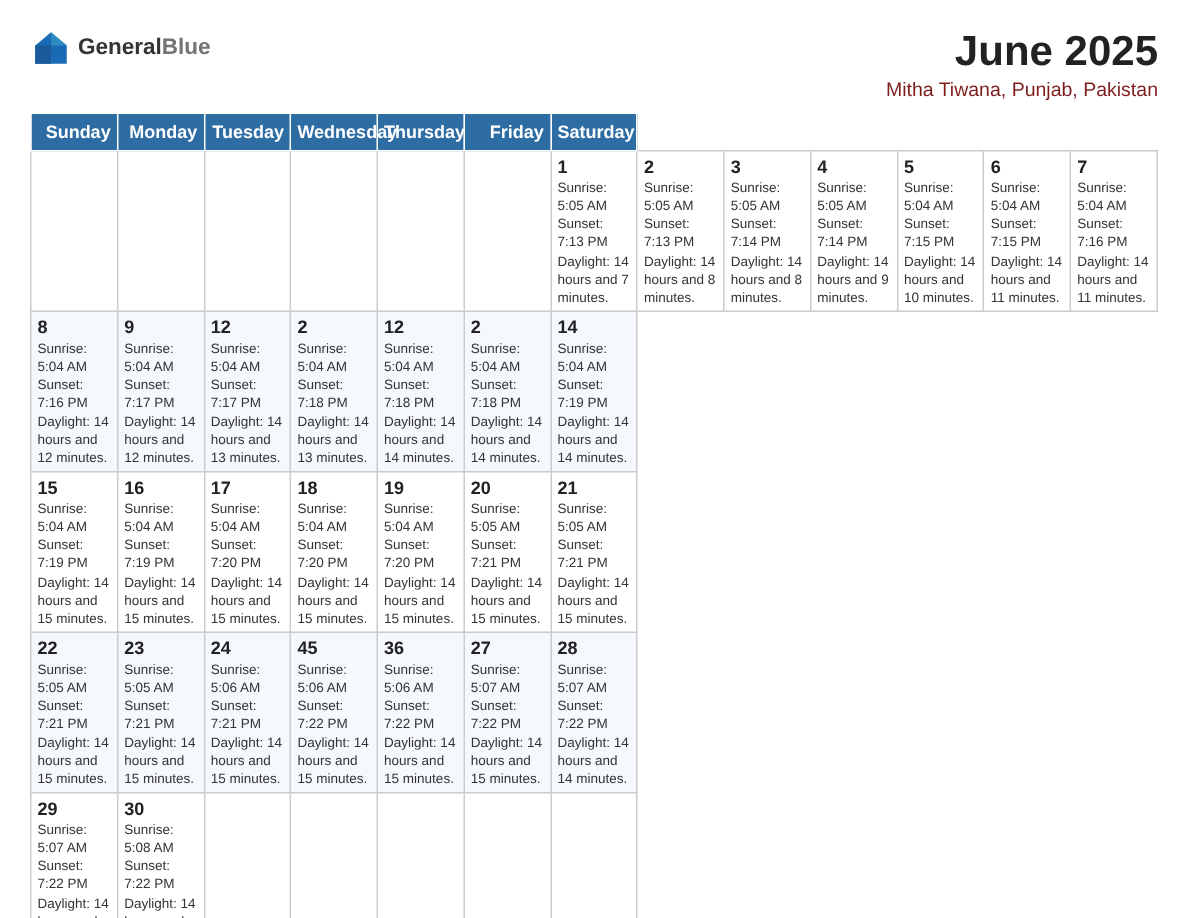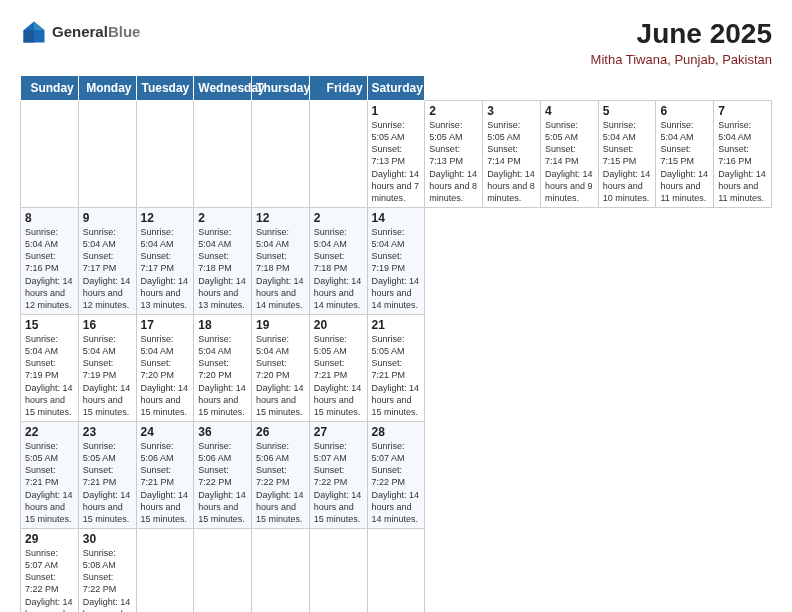--- a/index.html
+++ b/index.html
@@ -287,27 +287,27 @@
           Sunrise: 5:05 AM<br>Sunset: 7:21 PM<br>Daylight: 14 hours and 15 minutes.
         </span>
       </td>
           <td>
         <span class="day-num">24</span>
         <span class="day-info">
           Sunrise: 5:06 AM<br>Sunset: 7:21 PM<br>Daylight: 14 hours and 15 minutes.
         </span>
       </td>
           <td>
+        <span class="day-num">45</span>
+        <span class="day-info">
+          Sunrise: 5:06 AM<br>Sunset: 7:22 PM<br>Daylight: 14 hours and 15 minutes.
+        </span>
+      </td>
+          <td>
         <span class="day-num">36</span>
-        <span class="day-info">
-          Sunrise: 5:06 AM<br>Sunset: 7:22 PM<br>Daylight: 14 hours and 15 minutes.
-        </span>
-      </td>
-          <td>
-        <span class="day-num">26</span>
         <span class="day-info">
           Sunrise: 5:06 AM<br>Sunset: 7:22 PM<br>Daylight: 14 hours and 15 minutes.
         </span>
       </td>
           <td>
         <span class="day-num">27</span>
         <span class="day-info">
           Sunrise: 5:07 AM<br>Sunset: 7:22 PM<br>Daylight: 14 hours and 15 minutes.
         </span>
       </td>

